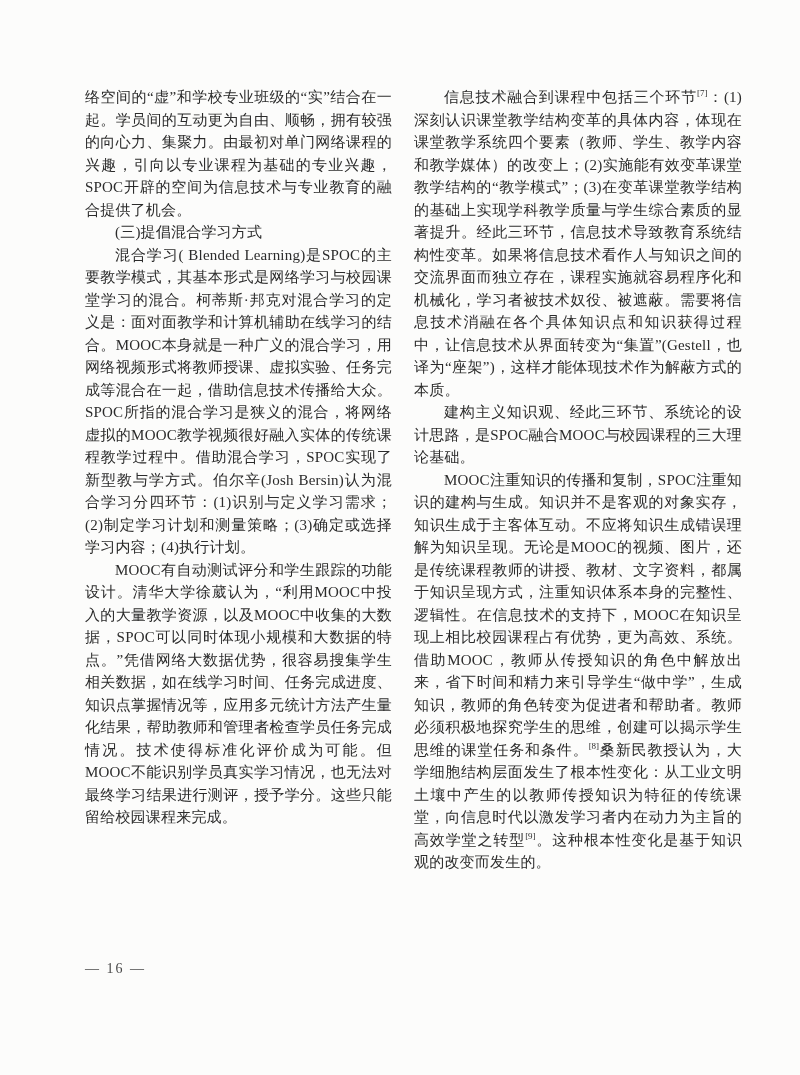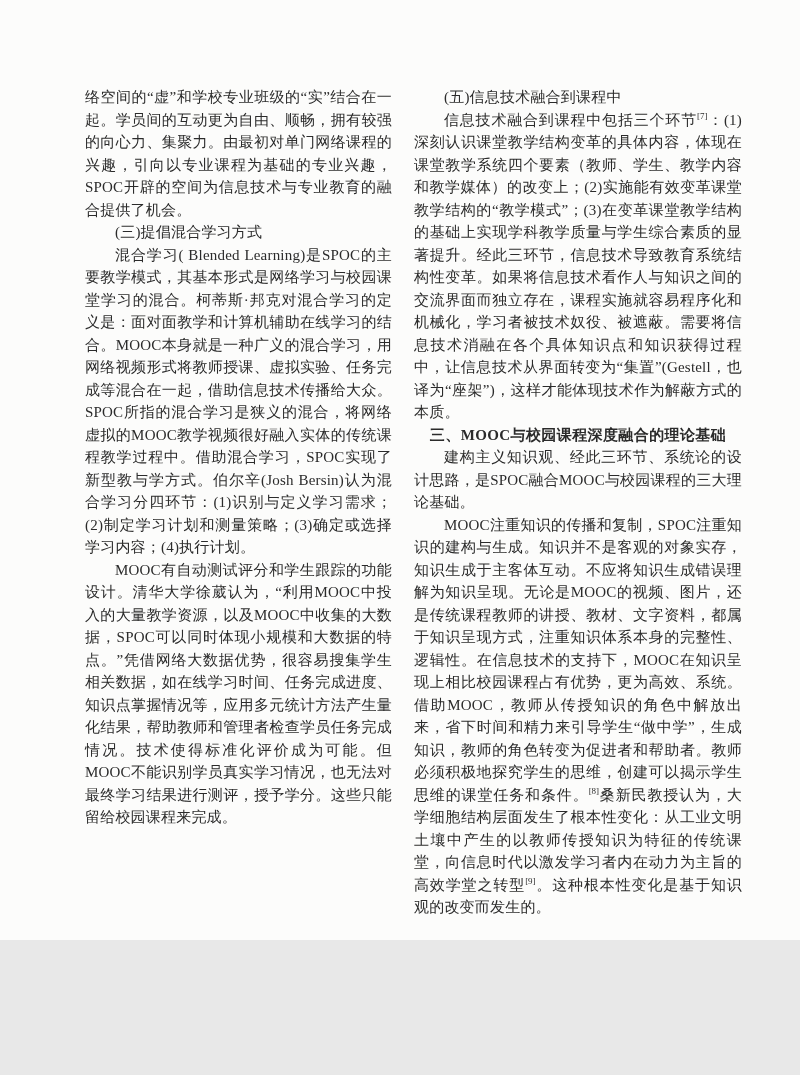--- a/index.html
+++ b/index.html
@@ -1,18 +1,18 @@
 <!DOCTYPE html>
 <html><head>
 <meta charset="utf-8">
 <style>
   html,body{margin:0;padding:0;background:#e8e8e8;}
   .page{
     position:relative;
-    width:800px;height:940px;
+    width:800px;height:1075px;
     background:#fcfcfb;
     overflow:hidden;
     font-family:"Liberation Serif","DejaVu Serif",serif;
     color:#2b2b2b;
   }
   .columns{
     position:absolute;
     left:85px;top:86px;
     width:657px;
     display:flex;
@@ -59,23 +59,21 @@
 
 <div class="page">
   <div class="columns">
     <div class="col col-left">
         <p class="para">络空间的“虚”和学校专业班级的“实”结合在一起。学员间的互动更为自由、顺畅，拥有较强的向心力、集聚力。由最初对单门网络课程的兴趣，引向以专业课程为基础的专业兴趣，SPOC开辟的空间为信息技术与专业教育的融合提供了机会。</p>
         <p class="para indent">(三)提倡混合学习方式</p>
         <p class="para indent">混合学习( Blended Learning)是SPOC的主要教学模式，其基本形式是网络学习与校园课堂学习的混合。柯蒂斯·邦克对混合学习的定义是：面对面教学和计算机辅助在线学习的结合。MOOC本身就是一种广义的混合学习，用网络视频形式将教师授课、虚拟实验、任务完成等混合在一起，借助信息技术传播给大众。SPOC所指的混合学习是狭义的混合，将网络虚拟的MOOC教学视频很好融入实体的传统课程教学过程中。借助混合学习，SPOC实现了新型教与学方式。伯尔辛(Josh Bersin)认为混合学习分四环节：(1)识别与定义学习需求；(2)制定学习计划和测量策略；(3)确定或选择学习内容；(4)执行计划。</p>
         <p class="para indent">MOOC有自动测试评分和学生跟踪的功能设计。清华大学徐葳认为，“利用MOOC中投入的大量教学资源，以及MOOC中收集的大数据，SPOC可以同时体现小规模和大数据的特点。”凭借网络大数据优势，很容易搜集学生相关数据，如在线学习时间、任务完成进度、知识点掌握情况等，应用多元统计方法产生量化结果，帮助教师和管理者检查学员任务完成情况。技术使得标准化评价成为可能。但MOOC不能识别学员真实学习情况，也无法对最终学习结果进行测评，授予学分。这些只能留给校园课程来完成。</p>
       </div>
     <div class="col col-right">
-        <p class="para indent">(五)信息技术融合到课程中</p>
         <p class="para indent">信息技术融合到课程中包括三个环节<sup>[7]</sup>：(1)深刻认识课堂教学结构变革的具体内容，体现在课堂教学系统四个要素（教师、学生、教学内容和教学媒体）的改变上；(2)实施能有效变革课堂教学结构的“教学模式”；(3)在变革课堂教学结构的基础上实现学科教学质量与学生综合素质的显著提升。经此三环节，信息技术导致教育系统结构性变革。如果将信息技术看作人与知识之间的交流界面而独立存在，课程实施就容易程序化和机械化，学习者被技术奴役、被遮蔽。需要将信息技术消融在各个具体知识点和知识获得过程中，让信息技术从界面转变为“集置”(Gestell，也译为“座架”)，这样才能体现技术作为解蔽方式的本质。</p>
-        <p class="para bold center">三、MOOC与校园课程深度融合的理论基础</p>
         <p class="para indent">建构主义知识观、经此三环节、系统论的设计思路，是SPOC融合MOOC与校园课程的三大理论基础。</p>
         <p class="para indent">MOOC注重知识的传播和复制，SPOC注重知识的建构与生成。知识并不是客观的对象实存，知识生成于主客体互动。不应将知识生成错误理解为知识呈现。无论是MOOC的视频、图片，还是传统课程教师的讲授、教材、文字资料，都属于知识呈现方式，注重知识体系本身的完整性、逻辑性。在信息技术的支持下，MOOC在知识呈现上相比校园课程占有优势，更为高效、系统。借助MOOC，教师从传授知识的角色中解放出来，省下时间和精力来引导学生“做中学”，生成知识，教师的角色转变为促进者和帮助者。教师必须积极地探究学生的思维，创建可以揭示学生思维的课堂任务和条件。<sup>[8]</sup>桑新民教授认为，大学细胞结构层面发生了根本性变化：从工业文明土壤中产生的以教师传授知识为特征的传统课堂，向信息时代以激发学习者内在动力为主旨的高效学堂之转型<sup>[9]</sup>。这种根本性变化是基于知识观的改变而发生的。</p>
       </div>
   </div>
 
   <div class="page-number">— 16 —</div>
 
   <div class="footer">
     <span>(C)1994-2021 China Academic Journal Electronic Publishing House. All rights reserved.</span>
     <span class="url">http://www.cnki.net</span>

